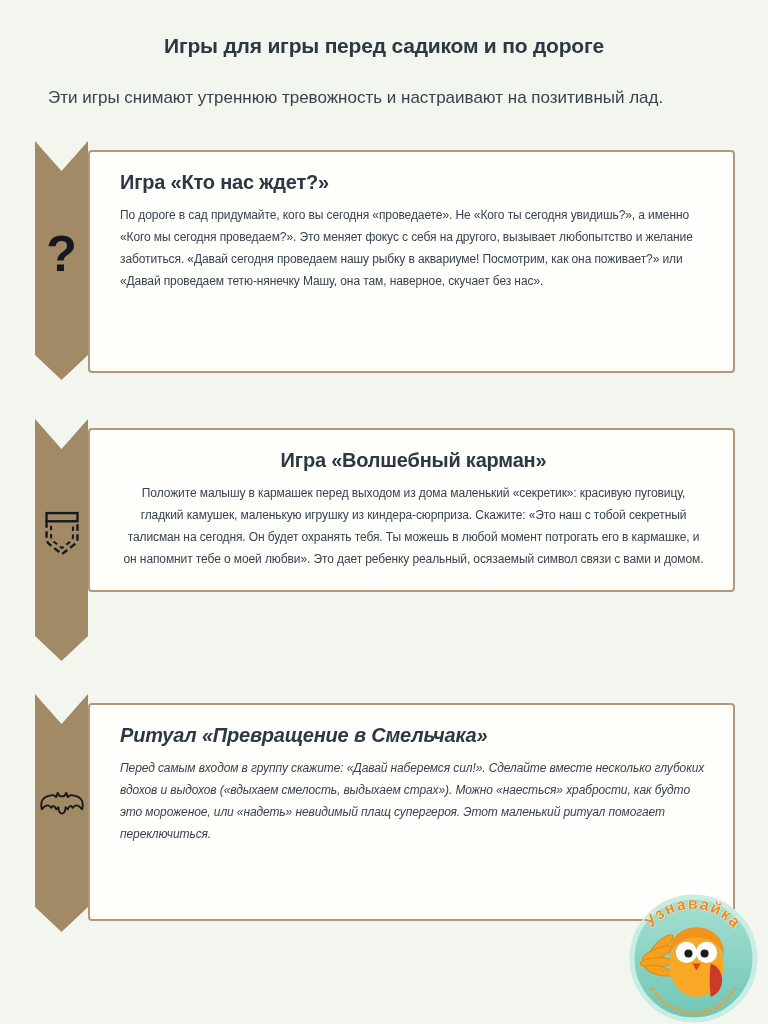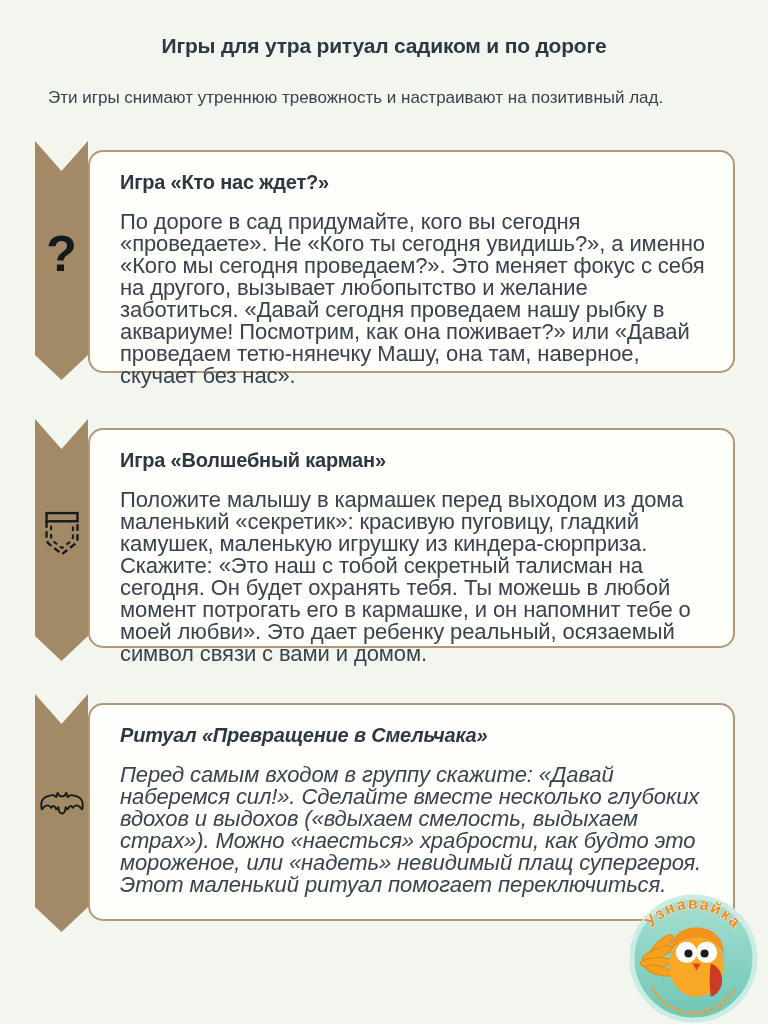--- a/index.html
+++ b/index.html
@@ -34,37 +34,37 @@
     position:absolute;left:0;top:88px;width:100%;
     display:flex;justify-content:center;align-items:center;
   }
   .qmark{
     font-size:50px;font-weight:600;color:#15181c;line-height:1;
     font-family:"Liberation Sans",sans-serif;
   }
   .card{
     position:relative;margin-left:53px;width:647px;
     background:var(--card-bg);
-    border:2px solid var(--card-border);border-radius:15px;
+    border:2px solid var(--card-border);border-radius:4px;
     padding:19px 26px 0 30px;
   }
   .card-title{font-size:20px;font-weight:bold;color:var(--heading);letter-spacing:-0.2px;}
   .card-body{
-    margin-top:17px;font-size:22px;line-height:22px;color:var(--text);
+    margin-top:10px;font-size:12px;line-height:22px;color:var(--text);
     letter-spacing:-0.1px;
   }
   .logo-badge{position:absolute;left:628px;top:893px;width:131px;height:131px;z-index:5;}
   .logo-badge svg{display:block;width:100%;height:100%;}
 </style>
 </head>
 <body>
 
 <div class="page">
 
-  <h1 class="page-title">Игры для утра ритуал садиком и по дороге</h1>
+  <h1 class="page-title">Игры для игры перед садиком и по дороге</h1>
 
   <p class="intro">Эти игры снимают утреннюю тревожность и настраивают на позитивный лад.</p>
 
   <section class="game-section" style="top:141px;height:248px;">
     <div class="ribbon" style="height:239px;">
       <div class="ribbon-icon">
         <span class="qmark">?</span>
       </div>
     </div>
     <div class="card" style="top:9px;height:223px;">
@@ -76,21 +76,21 @@
   <section class="game-section" style="top:419px;height:242px;">
     <div class="ribbon" style="height:242px;">
       <div class="ribbon-icon">
         <svg width="40" height="54" viewBox="0 0 44 58">
           <rect x="5" y="6" width="34" height="9" fill="none" stroke="#15181c" stroke-width="2.6"></rect>
           <path d="M5 15 L5 34 Q5 38 9 41 L22 51 L35 41 Q39 38 39 34 L39 15" fill="none" stroke="#15181c" stroke-width="2.6" stroke-dasharray="7 4"></path>
           <path d="M10 20 L10 32 Q10 35 13 37.5 L22 44.5 L31 37.5 Q34 35 34 32 L34 20" fill="none" stroke="#15181c" stroke-width="2.2" stroke-dasharray="5 4"></path>
         </svg>
       </div>
     </div>
-    <div class="card" style="top:9px;height:220px;">
+    <div class="card" style="top:9px;height:164px;text-align:center;">
       <h2 class="card-title">Игра «Волшебный карман»</h2>
       <p class="card-body">Положите малышу в кармашек перед выходом из дома маленький «секретик»: красивую пуговицу, гладкий камушек, маленькую игрушку из киндера-сюрприза. Скажите: «Это наш с тобой секретный талисман на сегодня. Он будет охранять тебя. Ты можешь в любой момент потрогать его в кармашке, и он напомнит тебе о моей любви». Это дает ребенку реальный, осязаемый символ связи с вами и домом.</p>
     </div>
   </section>
 
   <section class="game-section" style="top:694px;height:238px;">
     <div class="ribbon" style="height:238px;">
       <div class="ribbon-icon" style="top:96px;">
         <svg width="46" height="30" viewBox="0 0 64 40">
           <path d="M4 26 Q0 10 15 7 Q21 5 24 9 L26 3 Q28 8 32 8 Q36 8 38 3 L40 9 Q43 5 49 7 Q64 10 60 26 Q52 16 47 24 Q43 18 40 26 L37 23 Q37 31 32 32 Q27 31 27 23 L24 26 Q21 18 17 24 Q12 16 4 26 Z" fill="none" stroke="#15181c" stroke-width="2.6" stroke-linejoin="round"></path>

